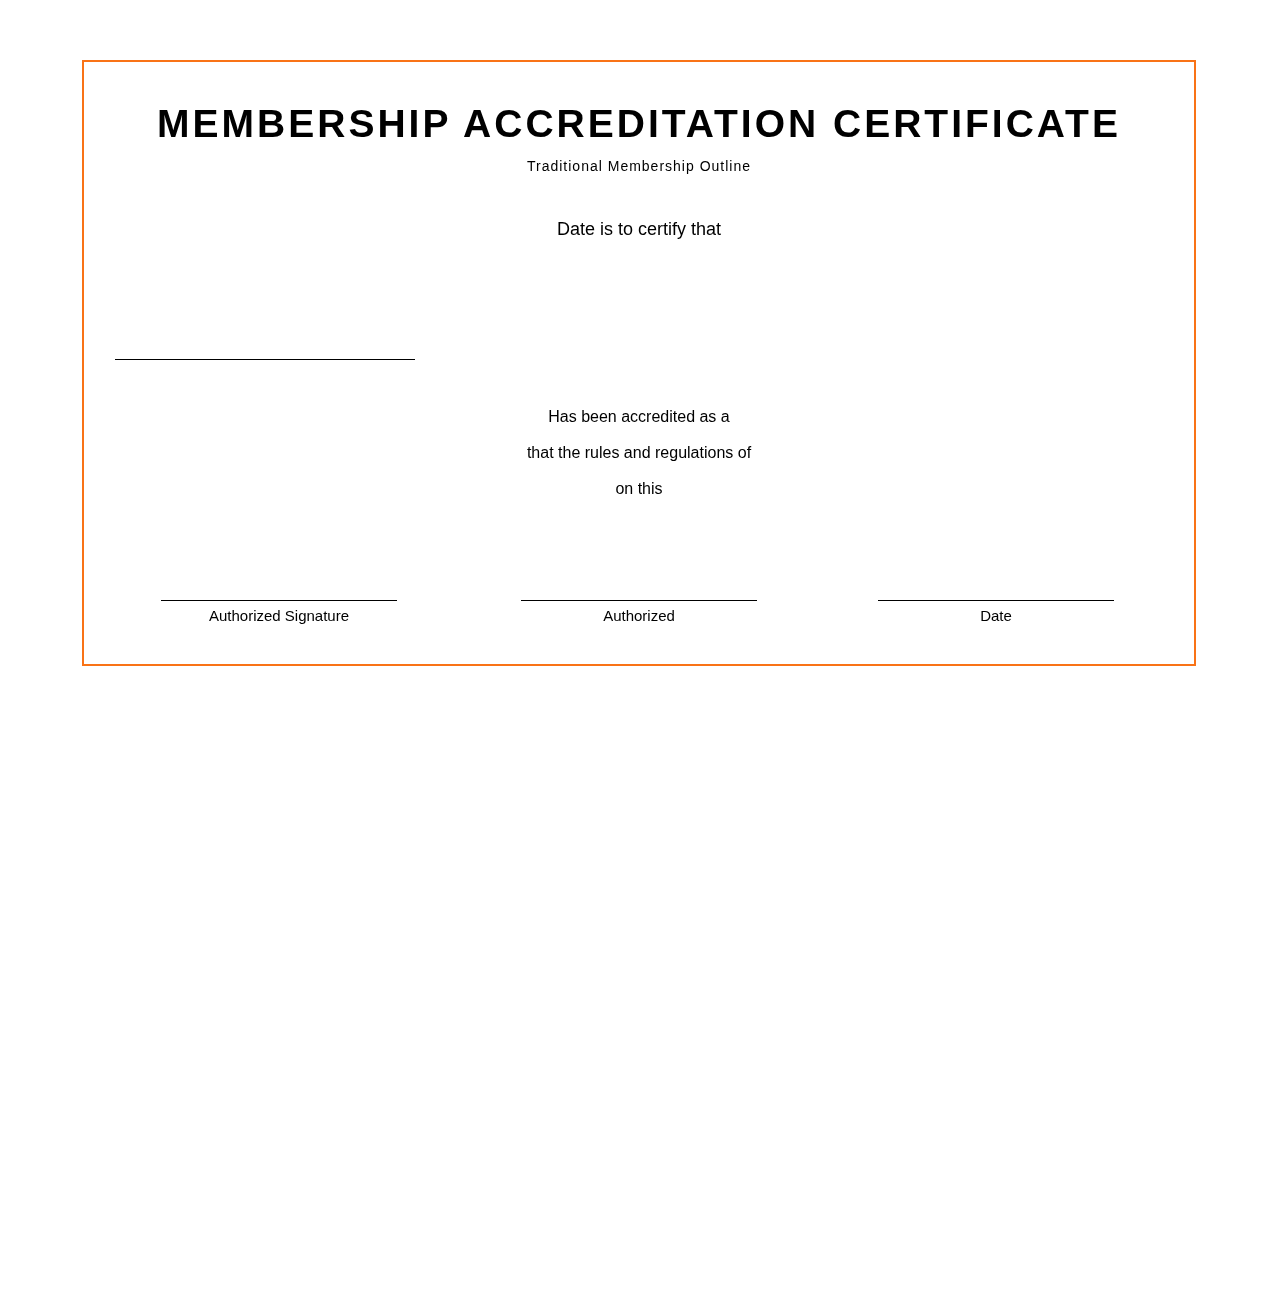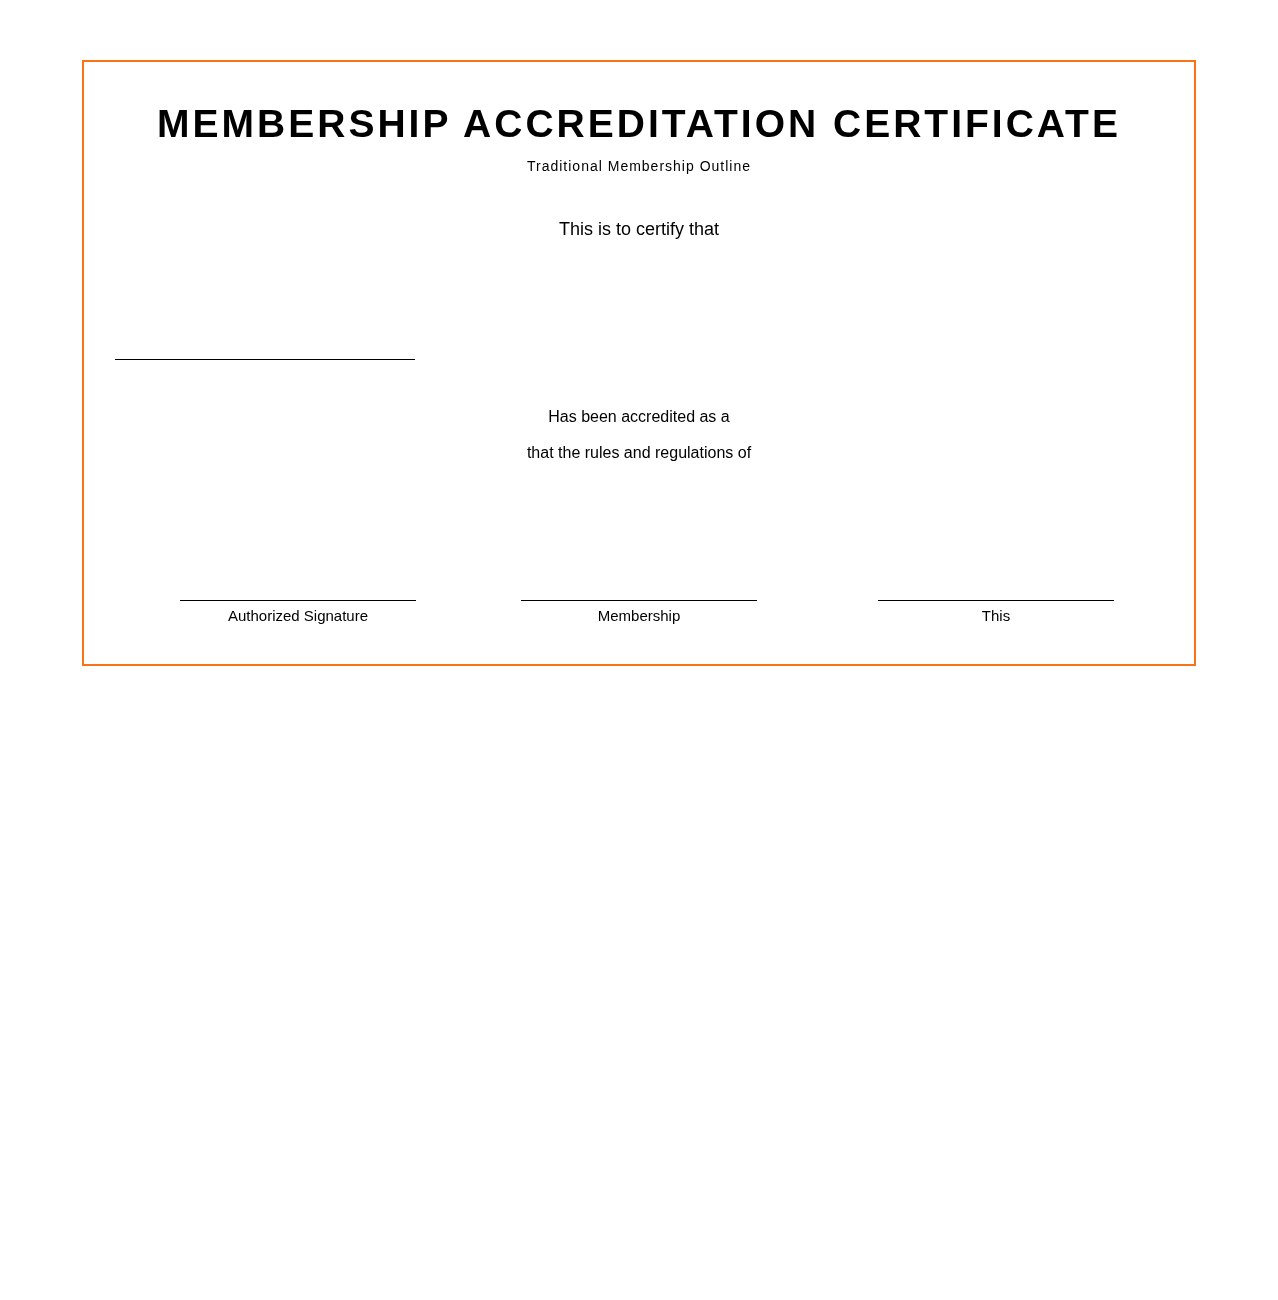--- a/index.html
+++ b/index.html
@@ -13,31 +13,32 @@
   .sig { position:absolute; top:538px; width:236px; text-align:center; }
   .sig .line { border-top:1px solid #000; }
   .sig .label { font-size:15px; margin-top:6px; }
 </style>
 </head>
 <body>
 
 <div class="cert">
   <div class="title">MEMBERSHIP ACCREDITATION CERTIFICATE</div>
   <div class="subtitle">Traditional Membership Outline</div>
-  <div class="certify">This is to certify that</div>
+  <div class="certify">Date is to certify that</div>
   <div class="name-line"></div>
   <div class="body-lines">
     <div>Has been accredited as a</div>
     <div>that the rules and regulations of</div>
+    <div>on this</div>
   </div>
-  <div class="sig" style="left:96px;">
+  <div class="sig" style="left:77px;">
     <div class="line"></div>
     <div class="label">Authorized Signature</div>
   </div>
   <div class="sig" style="left:437px;">
     <div class="line"></div>
-    <div class="label">Membership</div>
+    <div class="label">Authorized</div>
   </div>
   <div class="sig" style="left:794px;">
     <div class="line"></div>
-    <div class="label">This</div>
+    <div class="label">Date</div>
   </div>
 </div>
 
 </body></html>

